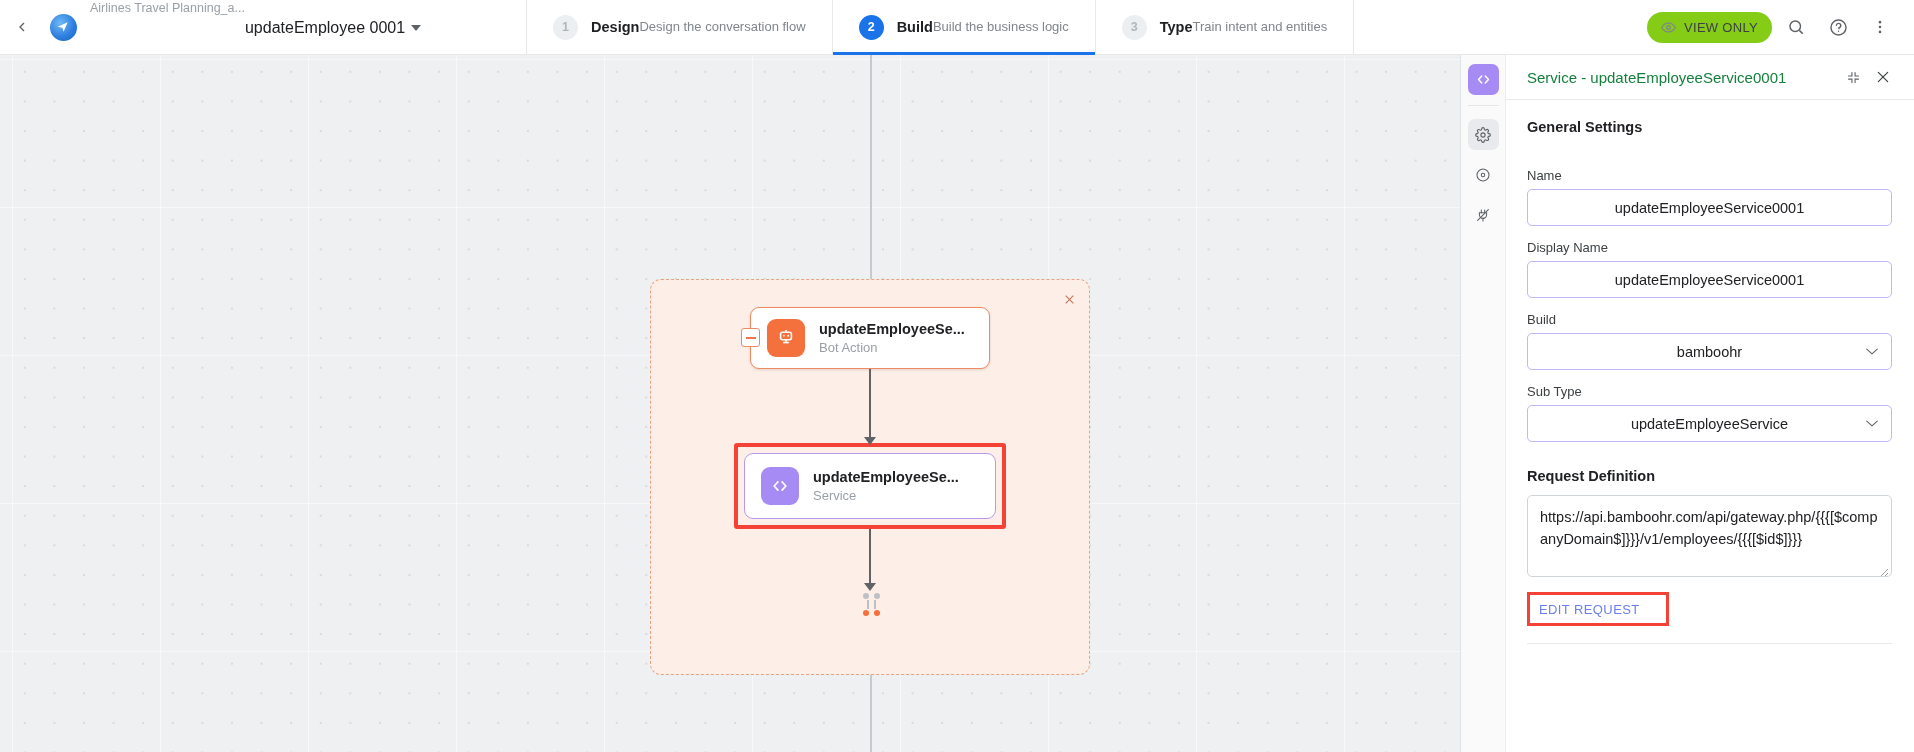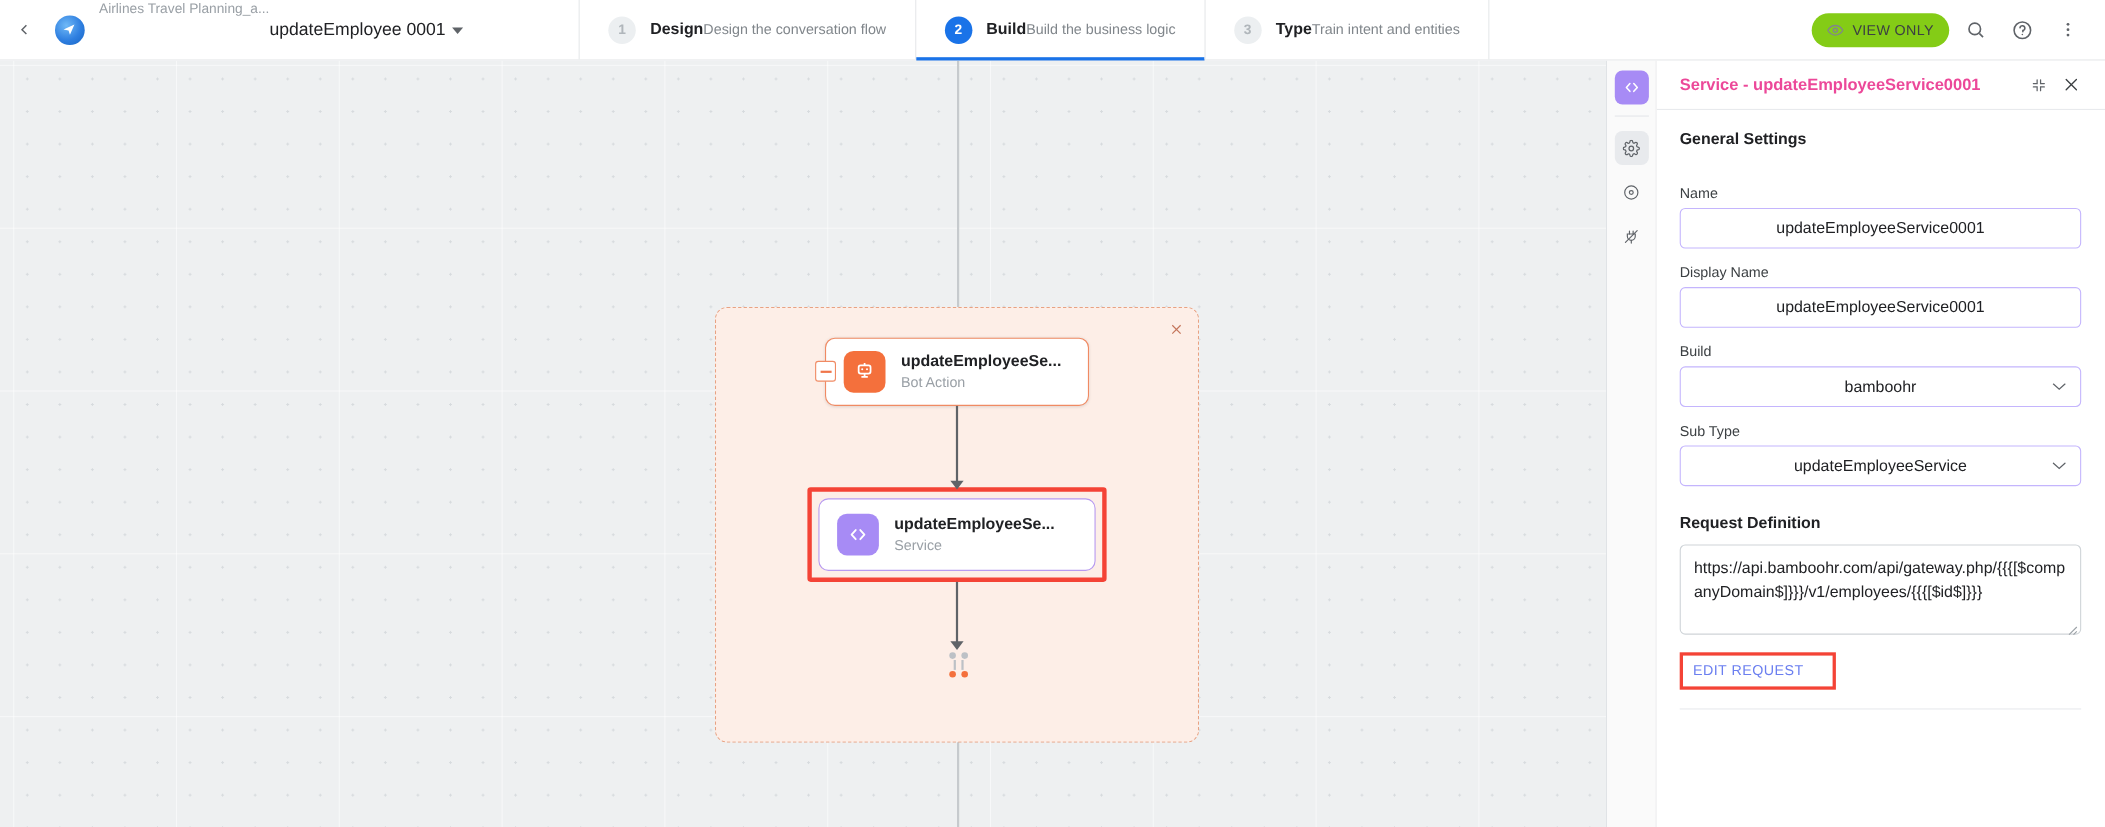--- a/index.html
+++ b/index.html
@@ -244,21 +244,21 @@
     display: flex; flex-direction: column;
     overflow: hidden;
   }
   .panel-head {
     height: 45px; flex: 0 0 auto;
     display: flex; align-items: center;
     padding: 0 16px 0 21px;
     border-bottom: 1px solid #e8eaed;
   }
   .panel-title {
-    font-size: 15px; font-weight: bold; color: #ec4899;
+    font-size: 15px; font-weight: normal; color: #15803d;
     flex: 1 1 auto; white-space: nowrap;
   }
   .panel-head .icon-btn { width: 30px; height: 30px; }
 
   .panel-scroll {
     flex: 1 1 auto; overflow-y: auto;
     padding: 19px 22px 0 21px;
   }
   .panel-scroll::-webkit-scrollbar { width: 0px; }
 

